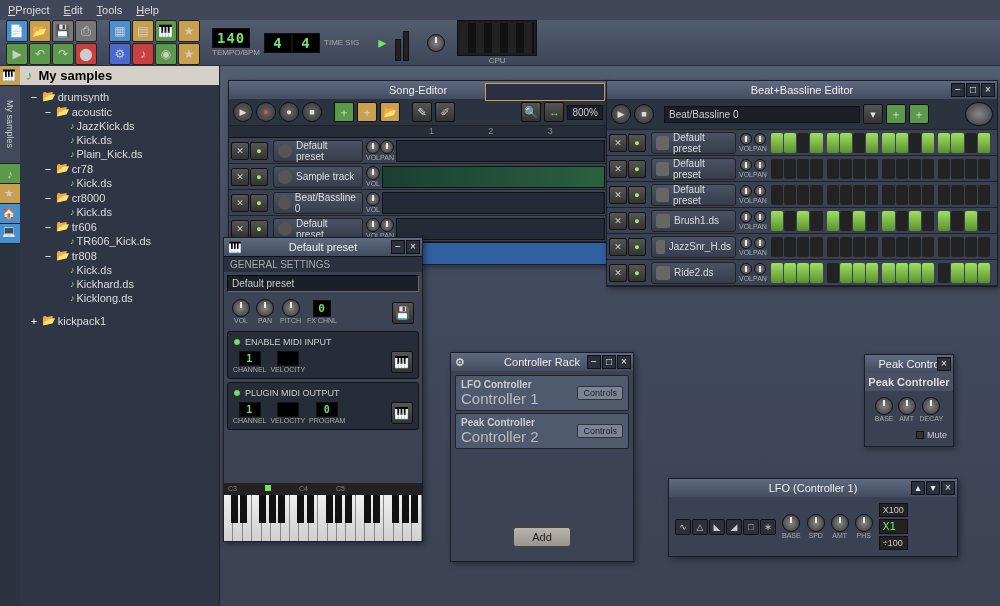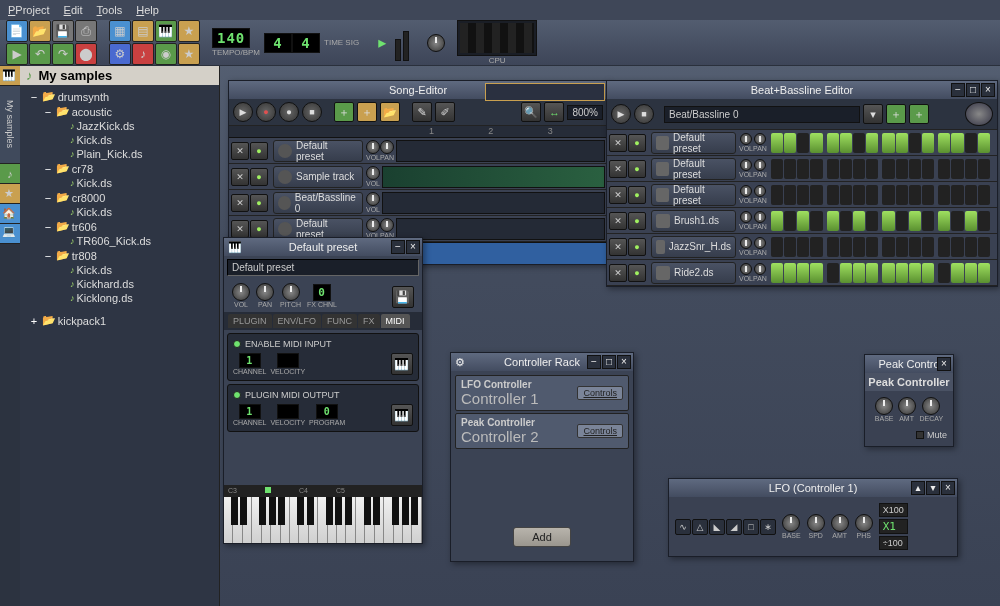--- a/index.html
+++ b/index.html
@@ -49,21 +49,21 @@
 .bb-cell.on { background: linear-gradient(#9fe060,#5a9030);}
 .bb-cell.sep { margin-right:3px; }
 .song-pat { flex:1; height:22px; background:#242a36; border:1px solid #111; margin:0 2px;}
 .section-hdr { background:#2a303c; color:#aaa; font-size:10px; padding:2px 6px; border-top:1px solid #111; }
 .preset-name-input { width:100%; background:#1a1f29; border:1px inset #111; color:#ccc; padding:2px 4px; font-size:10px;}
 .piano { height:48px; display:flex; background:#fff; border-top:2px solid #222; position:relative;}
 .piano .wk { flex:1; border-right:1px solid #888; background:linear-gradient(#f0f0f0,#d0d0d0);}
 .piano .bk { position:absolute; width:7px; height:28px; background:#111; top:0;}
 .ctrl-item { background:#505a6e; border:1px solid #222; margin:2px; padding:3px 5px; display:flex; justify-content:space-between; align-items:center; font-size:10px; border-radius:2px;}
 .ctrl-item .sub{font-size:15px; color:#bbb; display:block;}
-.ctrl-btn { background:#7a8498; color:#222; font-size:9px; padding:1px 5px; border:1px solid #333; border-radius:2px;text-decoration:underline;}
+.ctrl-btn { background:#7a8498; color:#222; font-size:9px; padding:1px 5px; border:1px solid #333; border-radius:2px;}
 .add-btn { display:block; margin:8px auto; padding:3px 18px; background:linear-gradient(#b8b4ac,#9a968e); color:#222; border:1px solid #444; border-radius:3px; font-size:11px;}
 .mono{font-family:monospace;}
 .green-led { width:8px;height:8px;background:#6fe26f;border-radius:50%;display:inline-block;margin-right:4px;border:1px solid #222;}
 .midi-box{background:#262c38;border:1px solid #111;padding:5px;margin:3px;border-radius:3px;}
 .save-ic{width:22px;height:22px;background:linear-gradient(#555,#333);border:1px solid #111;display:inline-flex;align-items:center;justify-content:center;font-size:12px;border-radius:2px;}
 .tabset{display:flex;gap:1px;padding:2px 4px;background:#262c38;font-size:9px;}
 .tabset span{padding:2px 5px;background:#333;color:#999;border-radius:2px 2px 0 0;cursor:pointer;}
 .tabset span.active{background:#555;color:#fff;}
 .mini-ico{width:16px;height:16px;background:#2a303c;border:1px solid #111;border-radius:2px;display:inline-flex;align-items:center;justify-content:center;font-size:9px;}
 .flex{display:flex;align-items:center;}
@@ -585,20 +585,21 @@
 
 <div class="win" style="left:223px; top:237px; width:200px;">
   <div class="win-title">
     <span style="position:absolute;left:4px">🎹</span>
     <span>Default preset</span>
     <div class="win-ctrl">
         <span>−</span>
         <span>×</span>
       </div>
   </div>
+  <div class="section-hdr">GENERAL SETTINGS</div>
   <div style="padding:3px"><input class="preset-name-input" value="Default preset" style=""></div>
   <div style="display:flex;gap:6px;padding:4px 8px;align-items:flex-end">
     <div class="kn-col">
         <div class="knob"></div>
         <span class="knob-lbl">VOL</span>
       </div>
     <div class="kn-col">
         <div class="knob"></div>
         <span class="knob-lbl">PAN</span>
       </div>
@@ -606,27 +607,20 @@
         <div class="knob"></div>
         <span class="knob-lbl">PITCH</span>
       </div>
     <div class="kn-col">
         <div class="lcd" style="font-size:11px;min-width:18px">0</div>
         <span class="knob-lbl">FX CHNL</span>
       </div>
     <span style="flex:1"></span>
     <span class="save-ic">💾</span>
   </div>
-  <div class="tabset" id="preset-tabs">
-      <span>PLUGIN</span>
-      <span>ENV/LFO</span>
-      <span>FUNC</span>
-      <span>FX</span>
-      <span class="active">MIDI</span>
-    </div>
   <div class="midi-box">
     <div class="flex" style="font-size:9px;margin-bottom:4px">
         <span class="green-led"></span>
         <span>ENABLE MIDI INPUT</span>
       </div>
     <div class="flex gap4">
       <div class="kn-col">
           <div class="lcd mono" style="font-size:10px;min-width:22px">1</div>
           <span class="knob-lbl">CHANNEL</span>
         </div>

